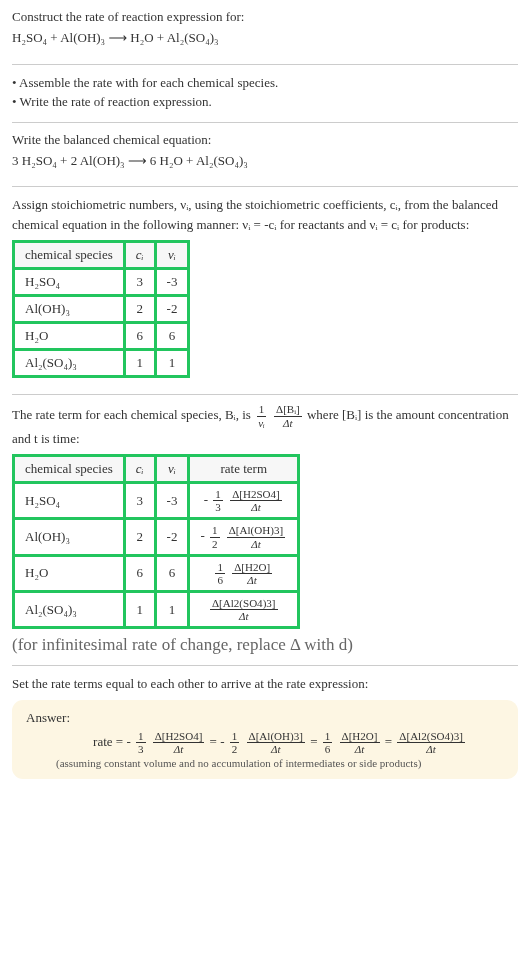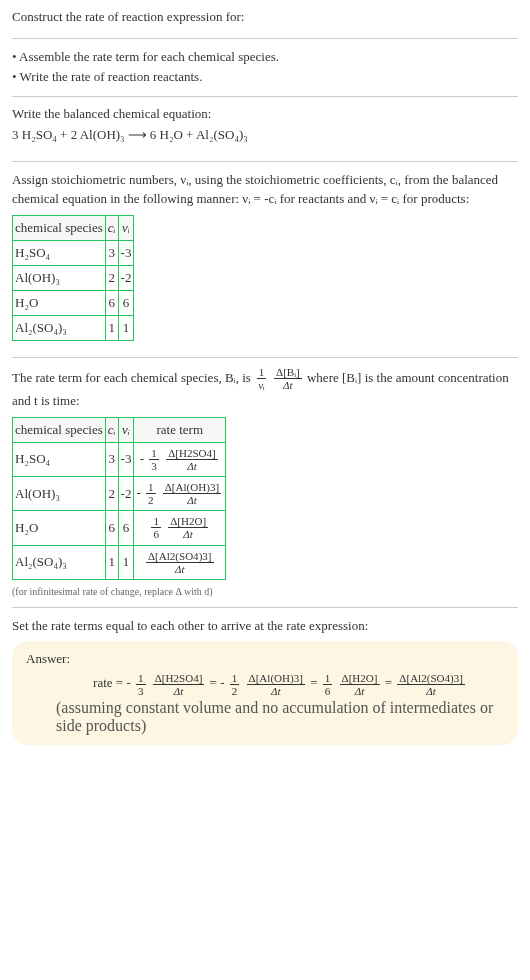--- a/index.html
+++ b/index.html
@@ -35,81 +35,82 @@
       line-height: 1.5;
     }
     .bullet-list li::before {
       content: "• ";
     }
     .table {
       border-collapse: collapse;
       margin: 6px 0;
     }
     .table th, .table td {
-      border: 1px solid #22c55e;
-      padding: 4px 2px;
+      border: 3px solid #22c55e;
+      padding: 4px 10px;
       text-align: center;
       font-weight: normal;
     }
     .table th {
       background: #f7f7f7;
     }
     .table td.left, .table th.left {
       text-align: left;
     }
     .frac {
       display: inline-flex;
       flex-direction: column;
       align-items: center;
       vertical-align: middle;
       font-size: 0.85em;
       margin: 0 2px;
     }
     .frac .num { border-bottom: 1px solid #333; padding: 0 2px; line-height: 1.1; }
     .frac .den { padding: 0 2px; line-height: 1.1; }
     .small-note {
-      font-size: 10px;
+      font-size: 17px;
       color: #666;
       margin-top: 2px;
     }
     .answer-box {
       background: #fdf6e3;
-      border-radius: 16px;
+      border-radius: 11px;
       padding: 10px 14px;
       margin-top: 6px;
     }
     .answer-box .answer-label {
       margin-bottom: 4px;
     }
     .answer-box .rate-line {
       padding-left: 30px;
       line-height: 1.8;
       text-align: center;
     }
     .answer-box .assume {
       padding-left: 30px;
-      font-size: 16px;
+      font-size: 11px;
       color: #555;
       margin-top: 2px;
     }
     .italic { font-style: italic; }
     .para { line-height: 1.5; margin-bottom: 4px; }
   </style>
 </head>
 <body>
 
 <div class="section">
   <div class="prompt-line">Construct the rate of reaction expression for:</div>
+  <div class="equation-line">H₂SO₄ + Al(OH)₃  ⟶  H₂O + Al₂(SO₄)₃</div>
 </div>
 <div class="divider"></div>
 
 <div class="section">
   <ul class="bullet-list">
-    <li>Assemble the rate term for each chemical species.</li>
-    <li>Write the rate of reaction reactants.</li>
+    <li>Assemble the rate with for each chemical species.</li>
+    <li>Write the rate of reaction expression.</li>
   </ul>
 </div>
 <div class="divider"></div>
 
 <div class="section">
   <div class="prompt-line">Write the balanced chemical equation:</div>
   <div class="equation-line">3 H₂SO₄ + 2 Al(OH)₃  ⟶  6 H₂O + Al₂(SO₄)₃</div>
 </div>
 <div class="divider"></div>
 

